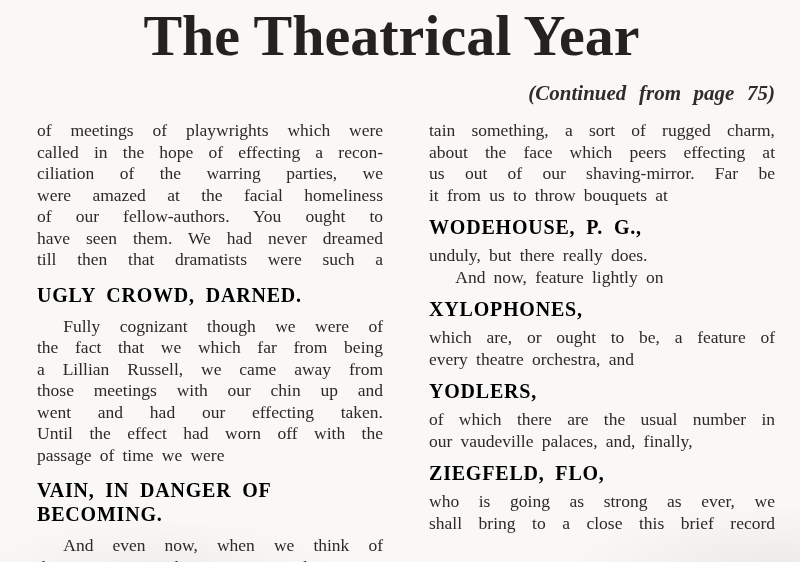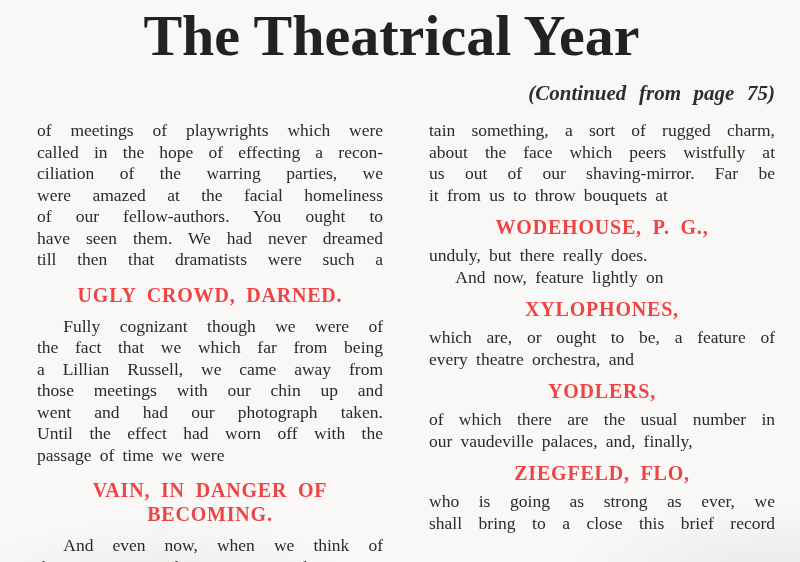--- a/index.html
+++ b/index.html
@@ -59,27 +59,27 @@
     text-align-last: justify;
     white-space: normal;
     color: #2b2a28;
   }
   .line.noStretch {
     text-align-last: left;
     word-spacing: 0.22em;
   }
   .para.indent .line:first-child { text-indent: 1.5em; }
   .subhead {
-    text-align: center;
+    text-align: left;
     font-size: 20px;
     line-height: 24px;
     font-weight: bold;
     letter-spacing: 0.8px;
     word-spacing: 0.25em;
-    color: #ef4444;
+    color: #000000;
     margin: 12px 0 9px 0;
   }
   .col--right .subhead { margin: 9px 0 6px 0; }
 </style>
 </head>
 <body>
 
 <div class="page">
   <h1 class="title">The Theatrical Year</h1>
   <div class="subtitle">(Continued from page 75)</div>
@@ -93,34 +93,34 @@
           <div class="line">of our fellow-authors. You ought to</div>
           <div class="line">have seen them. We had never dreamed</div>
           <div class="line">till then that dramatists were such a</div>
         </div>
         <div class="subhead">UGLY CROWD, DARNED.</div>
         <div class="para indent">
           <div class="line">Fully cognizant though we were of</div>
           <div class="line">the fact that we which far from being</div>
           <div class="line">a Lillian Russell, we came away from</div>
           <div class="line">those meetings with our chin up and</div>
-          <div class="line">went and had our photograph taken.</div>
+          <div class="line">went and had our effecting taken.</div>
           <div class="line">Until the effect had worn off with the</div>
           <div class="line noStretch">passage of time we were</div>
         </div>
         <div class="subhead">VAIN, IN DANGER OF BECOMING.</div>
         <div class="para indent">
           <div class="line">And even now, when we think of</div>
           <div class="line">those meetings, there seems to be a cer-</div>
         </div>
       </div>
     <div class="col col--right">
         <div class="para">
           <div class="line">tain something, a sort of rugged charm,</div>
-          <div class="line">about the face which peers wistfully at</div>
+          <div class="line">about the face which peers effecting at</div>
           <div class="line">us out of our shaving-mirror. Far be</div>
           <div class="line noStretch">it from us to throw bouquets at</div>
         </div>
         <div class="subhead">WODEHOUSE, P. G.,</div>
         <div class="para">
           <div class="line noStretch">unduly, but there really does.</div>
         </div>
         <div class="para indent">
           <div class="line noStretch">And now, feature lightly on</div>
         </div>

